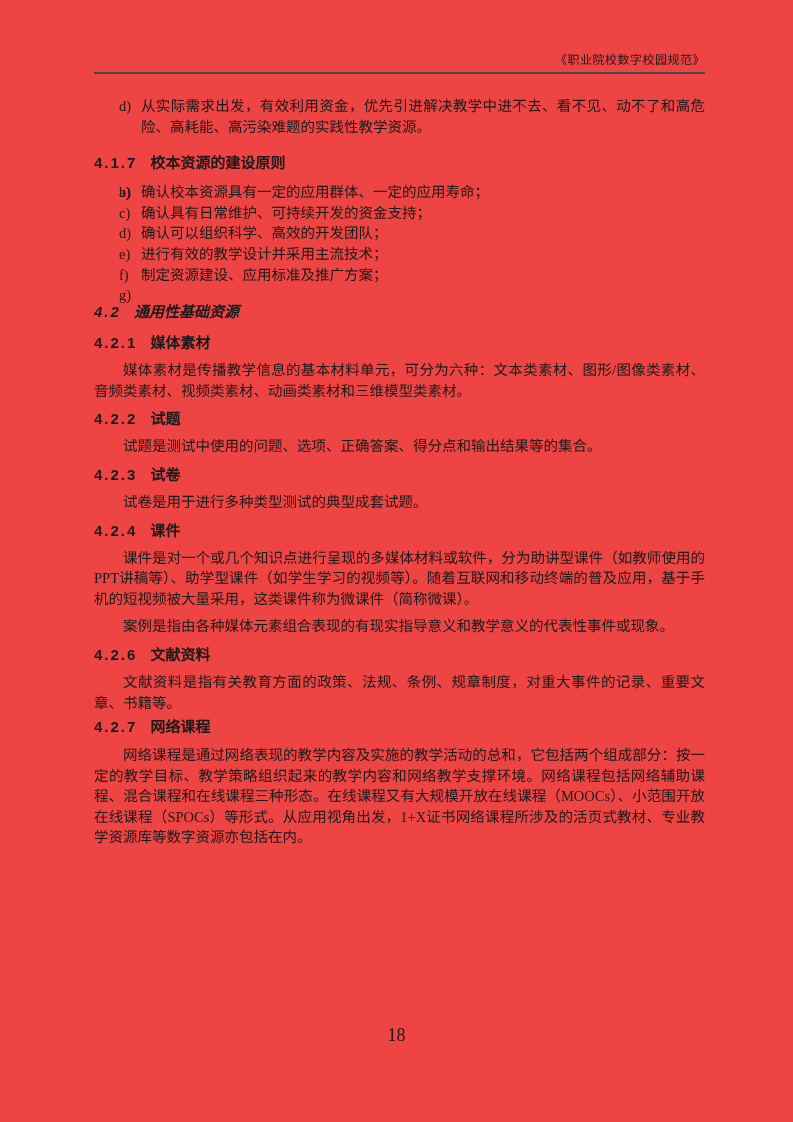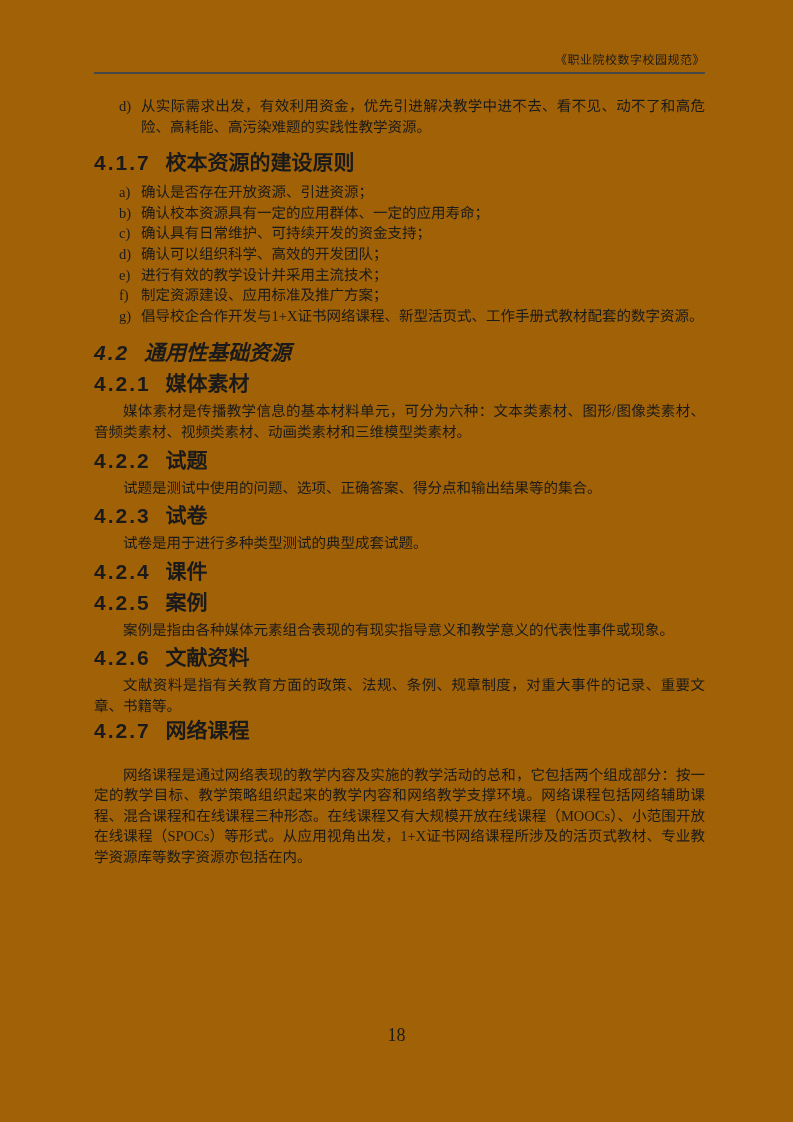--- a/index.html
+++ b/index.html
@@ -1,21 +1,21 @@
 <!DOCTYPE html>
 <html lang="zh-CN"><head>
 <meta charset="utf-8">
 <style>
   html, body { margin: 0; padding: 0; background: #ffffff; }
 
   .page {
     position: relative;
     width: 793px;
     height: 1122px;
-    background: #a16207;
+    background: #ef4444;
     color: #1a1a1a;
     font-family: "Liberation Serif", "DejaVu Serif", serif;
     overflow: hidden;
     box-sizing: border-box;
   }
 
   
   .running-header {
     position: absolute;
     top: 52px;
@@ -51,21 +51,21 @@
   .hang .marker {
     position: absolute;
     left: 25px;
     top: 0;
     width: 22px;
   }
 
   .sec-heading {
     font-family: "Liberation Sans", "DejaVu Sans", sans-serif;
     font-weight: bold;
-    font-size: 21px;
+    font-size: 15px;
     line-height: 21px;
     text-align: left;
   }
   .sec-heading .num {
     letter-spacing: 2px;
     margin-right: 9px;
   }
 
   
   .b-intro    { margin-top: 6px; }
@@ -79,21 +79,21 @@
   .b-p422     { margin-top: 7px; }
   .b-h423     { margin-top: 7px; }
   .b-p423     { margin-top: 7px; }
   .b-h424     { margin-top: 7px; }
   .b-p424     { margin-top: 7px; }
   .b-h425     { margin-top: 10px; }
   .b-p425     { margin-top: 7px; }
   .b-h426     { margin-top: 7px; }
   .b-p426     { margin-top: 7px; }
   .b-h427     { margin-top: 3px; }
-  .b-p427     { margin-top: 24px; }
+  .b-p427     { margin-top: 8px; }
   .b-h428     { margin-top: 13px; }
 
   .page-footer {
     position: absolute;
     top: 1026px;
     left: 0;
     width: 100%;
     text-align: center;
     font-size: 18px;
     line-height: 18px;
@@ -116,21 +116,20 @@
     </div>
 
     <h3 class="sec-heading b-h417">
       <span class="num">4.1.7</span>
       <span>校本资源的建设原则</span>
     </h3>
 
     <div class="b-list417">
       <div class="hang">
         <span class="marker">a)</span>
-        <span>确认是否存在开放资源、引进资源；</span>
       </div>
       <div class="hang">
         <span class="marker">b)</span>
         <span>确认校本资源具有一定的应用群体、一定的应用寿命；</span>
       </div>
       <div class="hang">
         <span class="marker">c)</span>
         <span>确认具有日常维护、可持续开发的资金支持；</span>
       </div>
       <div class="hang">
@@ -140,21 +139,20 @@
       <div class="hang">
         <span class="marker">e)</span>
         <span>进行有效的教学设计并采用主流技术；</span>
       </div>
       <div class="hang">
         <span class="marker">f)</span>
         <span>制定资源建设、应用标准及推广方案；</span>
       </div>
       <div class="hang">
         <span class="marker">g)</span>
-        <span>倡导校企合作开发与1+X证书网络课程、新型活页式、工作手册式教材配套的数字资源。</span>
       </div>
     </div>
 
     <h2 class="sec-heading b-h42">
       <span class="num">4.2</span>
       <span>通用性基础资源</span>
     </h2>
 
     <h3 class="sec-heading b-h421">
       <span class="num">4.2.1</span>
@@ -171,25 +169,22 @@
     <h3 class="sec-heading b-h423">
       <span class="num">4.2.3</span>
       <span>试卷</span>
     </h3>
     <p class="para b-p423">试卷是用于进行多种类型测试的典型成套试题。</p>
 
     <h3 class="sec-heading b-h424">
       <span class="num">4.2.4</span>
       <span>课件</span>
     </h3>
-
-    <h3 class="sec-heading b-h425">
-      <span class="num">4.2.5</span>
-      <span>案例</span>
-    </h3>
+    <p class="para b-p424">课件是对一个或几个知识点进行呈现的多媒体材料或软件，分为助讲型课件（如教师使用的PPT讲稿等）、助学型课件（如学生学习的视频等）。随着互联网和移动终端的普及应用，基于手机的短视频被大量采用，这类课件称为微课件（简称微课）。</p>
+
     <p class="para b-p425">案例是指由各种媒体元素组合表现的有现实指导意义和教学意义的代表性事件或现象。</p>
 
     <h3 class="sec-heading b-h426">
       <span class="num">4.2.6</span>
       <span>文献资料</span>
     </h3>
     <p class="para b-p426">文献资料是指有关教育方面的政策、法规、条例、规章制度，对重大事件的记录、重要文章、书籍等。</p>
 
     <h3 class="sec-heading b-h427">
       <span class="num">4.2.7</span>

